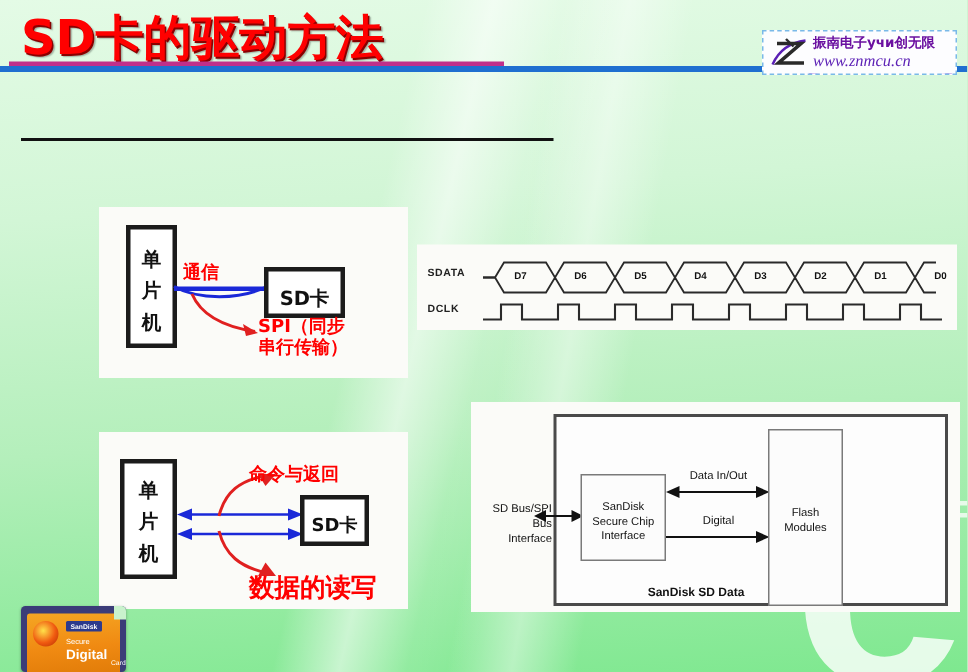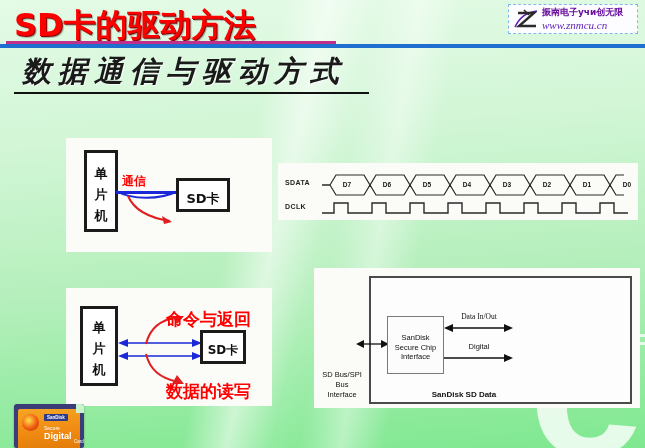--- a/index.html
+++ b/index.html
@@ -40,21 +40,21 @@
     position:absolute;left:22px;top:52px;
     font-size:29px;font-weight:bold;color:#1a1a1a;
     font-family:"DejaVu Serif","Liberation Serif",serif;
     letter-spacing:7px;font-style:italic;white-space:nowrap;
     text-shadow:1px 1px 0 rgba(255,255,255,.7);
   }
   .subrule{position:absolute;left:14px;top:92px;width:355px;height:2px;background:#111;}
 
   
   .logo{
-    position:absolute;left:508px;top:4px;width:130px;height:30px;
+    position:absolute;left:508px;top:20px;width:130px;height:30px;
     background:#fdfdff;border:1px dashed #7ab9e8;
     box-sizing:border-box;overflow:hidden;
   }
   .logo .zmark{position:absolute;left:3px;top:2px;width:28px;height:25px;}
   .logo .cn-top{
     position:absolute;left:33px;top:1px;font-size:9px;color:#6a0fa0;font-weight:bold;
     font-family:"DejaVu Sans",sans-serif;letter-spacing:0px;white-space:nowrap;
   }
   .logo .url{
     position:absolute;left:33px;top:14px;font-size:11px;color:#5b1fb5;font-weight:normal;
@@ -89,35 +89,35 @@
     font-family:"Liberation Sans",sans-serif;letter-spacing:.4px;}
   .bitlabel{position:absolute;font-size:6.5px;font-weight:bold;color:#111;
     font-family:"Liberation Sans",sans-serif;text-align:center;}
 
   
   #panelC{left:66px;top:288px;width:206px;height:118px;}
   #c-mcu{left:14px;top:18px;width:38px;height:80px;}
   #c-mcu-lbl{top:8px;font-size:13px;line-height:21px;}
   #c-sd{left:134px;top:42px;width:46px;height:34px;}
   #c-sd-lbl{top:9px;font-size:12px;}
-  #c-cmd{position:absolute;left:100px;top:20px;font-size:17px;font-weight:bold;color:#ff0000;
+  #c-cmd{position:absolute;left:100px;top:20px;font-size:12px;font-weight:bold;color:#ff0000;
     font-family:"DejaVu Sans",sans-serif;white-space:nowrap;}
   #c-data{position:absolute;left:100px;top:92px;font-size:17px;font-weight:bold;color:#ff0000;
     font-family:"DejaVu Sans",sans-serif;white-space:nowrap;}
 
   
   #panelD{left:314px;top:268px;width:326px;height:140px;}
   .dbox{position:absolute;border:1px solid #7a7a7a;background:#fcfcfc;box-sizing:border-box;}
   #d-outer{left:55px;top:8px;width:263px;height:128px;border:2px solid #4a4a4a;background:#fdfdfd;}
   #d-ctrl{left:73px;top:48px;width:57px;height:58px;}
   #d-flash{left:198px;top:18px;width:50px;height:118px;}
   .dtxt{position:absolute;text-align:center;color:#111;font-size:7.5px;line-height:9.5px;
     font-family:"Liberation Sans",sans-serif;}
   .dtxt-b{font-weight:bold;}
-  #d-iface{left:2px;top:66px;width:52px;font-size:7.5px;line-height:10px;text-align:center;margin-top:36px;}
+  #d-iface{left:2px;top:66px;width:52px;font-size:7.5px;line-height:10px;text-align:right;}
   #d-cardlbl{left:90px;top:122px;width:120px;font-size:8px;font-weight:bold;}
 
   
   #sdphoto{position:absolute;left:14px;top:404px;width:70px;height:44px;
     background:#3b3c78;border-radius:3px;box-shadow:0 1px 2px rgba(0,0,0,.35);overflow:hidden;text-align:center;}
   #sdphoto .face{position:absolute;left:4px;top:5px;right:4px;bottom:-2px;border-radius:2px;
     background:linear-gradient(175deg,#f5a623 0%,#f08a12 55%,#e07b08 100%);}
   #sdphoto .sun{position:absolute;left:4px;top:5px;width:17px;height:17px;border-radius:50%;
     background:radial-gradient(circle at 40% 38%,#ffe14a 0%,#f05a10 55%,#b22b00 100%);}
   #sdphoto .brand{position:absolute;left:26px;top:5px;font-size:4.5px;color:#fff;font-weight:bold;
@@ -137,21 +137,20 @@
 
 <div id="slide">
 
   <div class="wmline" style="top:334px;width:160px;"></div>
   <div class="wmline" style="top:342px;width:160px;"></div>
   <div class="watermark">e</div>
 
   <div class="title">SD卡的驱动方法</div>
   <div class="redrule"></div>
   <div class="bluerule"></div>
-  <div class="subtitle">数据通信与驱动方式</div>
   <div class="subrule"></div>
 
   <div class="logo">
     <svg class="zmark" viewBox="0 0 28 25">
       <path d="M3 20 C8 9,17 5,25 4" stroke="#5b1fb5" stroke-width="1.6" fill="none"></path>
       <path d="M6 6 L22 6 L7 19 L24 19" stroke="#2a2a2a" stroke-width="2.4" fill="none"></path>
       <path d="M12 3 L17 8" stroke="#2a2a2a" stroke-width="1.6" fill="none"></path>
     </svg>
     <div class="cn-top">振南电子учи创无限</div>
     <div class="url">www.znmcu.cn</div>
@@ -167,20 +166,24 @@
       <path d="M0 3 C16 12,44 12,62 3" stroke="#1a28d8" stroke-width="2" fill="none"></path>
     </svg>
     <div id="a-comm">通信</div>
     <div class="box" id="a-sd">
       <div class="boxtxt" id="a-sd-lbl">SD卡</div>
     </div>
     <svg style="position:absolute;left:60px;top:56px;" width="52" height="34">
       <path d="M2 2 C8 16,24 24,44 27" stroke="#e02020" stroke-width="2" fill="none"></path>
       <path d="M46 28 L36 22 L38 30 Z" fill="#e02020"></path>
     </svg>
+    <div id="a-spi">
+      <span>SPI（同步</span><br>
+      <span>串行传输）</span>
+    </div>
   </div>
 
   <div class="panel" id="panelB">
     <div class="sig-lbl" style="left:7px;top:16px;">SDATA</div>
     <div class="sig-lbl" style="left:7px;top:40px;">DCLK</div>
 
     <svg style="position:absolute;left:44px;top:8px;" width="310" height="44">
 
       <g stroke="#2a2a2a" stroke-width="1.2" fill="none">
         <path d="M0 14 L8 14 L14 4 L42 4 L48 14 L54 4 L82 4 L88 14 L94 4 L122 4 L128 14 L134 4 L162 4 L168 14 L174 4 L202 4 L208 14 L214 4 L242 4 L248 14 L254 4 L282 4 L288 14 L294 4 L302 4"></path>
@@ -255,28 +258,34 @@
         <span>Secure Chip</span><br>
         <span>Interface</span>
       </div>
     </div>
 
     <svg style="position:absolute;left:130px;top:54px;" width="70" height="12">
       <path d="M6 6 L63 6" stroke="#111" stroke-width="1.3"></path>
       <path d="M0 6 L9 2 L9 10 Z" fill="#111"></path>
       <path d="M69 6 L60 2 L60 10 Z" fill="#111"></path>
     </svg>
-    <div class="dtxt" style="left:130px;top:44px;width:70px;font-family:Liberation Serif, serif;">Data In/Out</div>
+    <div class="dtxt" style="left:130px;top:44px;width:70px;">Data In/Out</div>
 
     <svg style="position:absolute;left:130px;top:84px;" width="70" height="12">
       <path d="M0 6 L63 6" stroke="#111" stroke-width="1.3"></path>
       <path d="M69 6 L60 2 L60 10 Z" fill="#111"></path>
     </svg>
     <div class="dtxt" style="left:130px;top:74px;width:70px;">Digital</div>
 
+    <div class="dbox" id="d-flash">
+      <div class="dtxt" style="left:0;right:0;top:50px;">
+        <span>Flash</span><br>
+        <span>Modules</span>
+      </div>
+    </div>
 
     <div class="dtxt dtxt-b" id="d-cardlbl">SanDisk SD Data</div>
   </div>
 
   <div id="sdphoto">
     <div class="face">
       <div class="sun"></div>
       <div class="brand">SanDisk</div>
       <div class="sec">Secure</div>
       <div class="dig">Digital</div>

